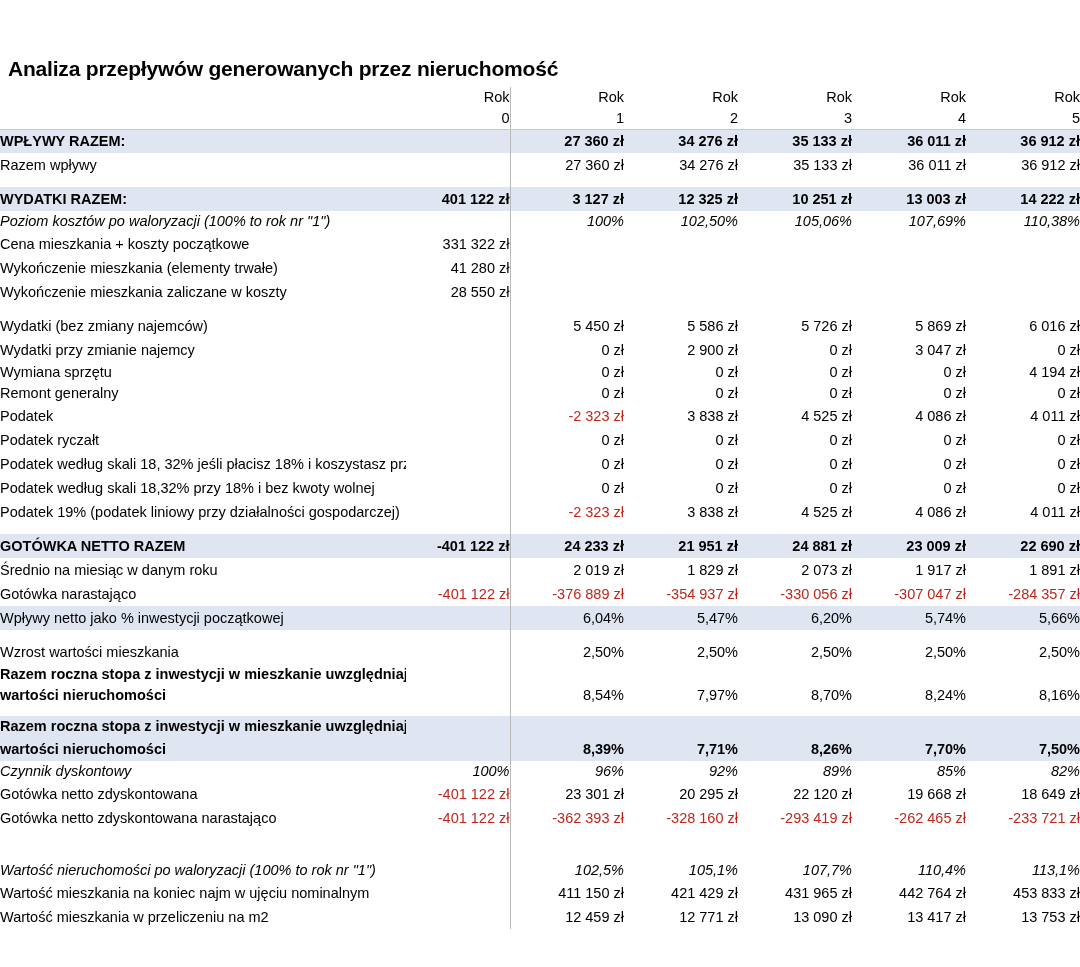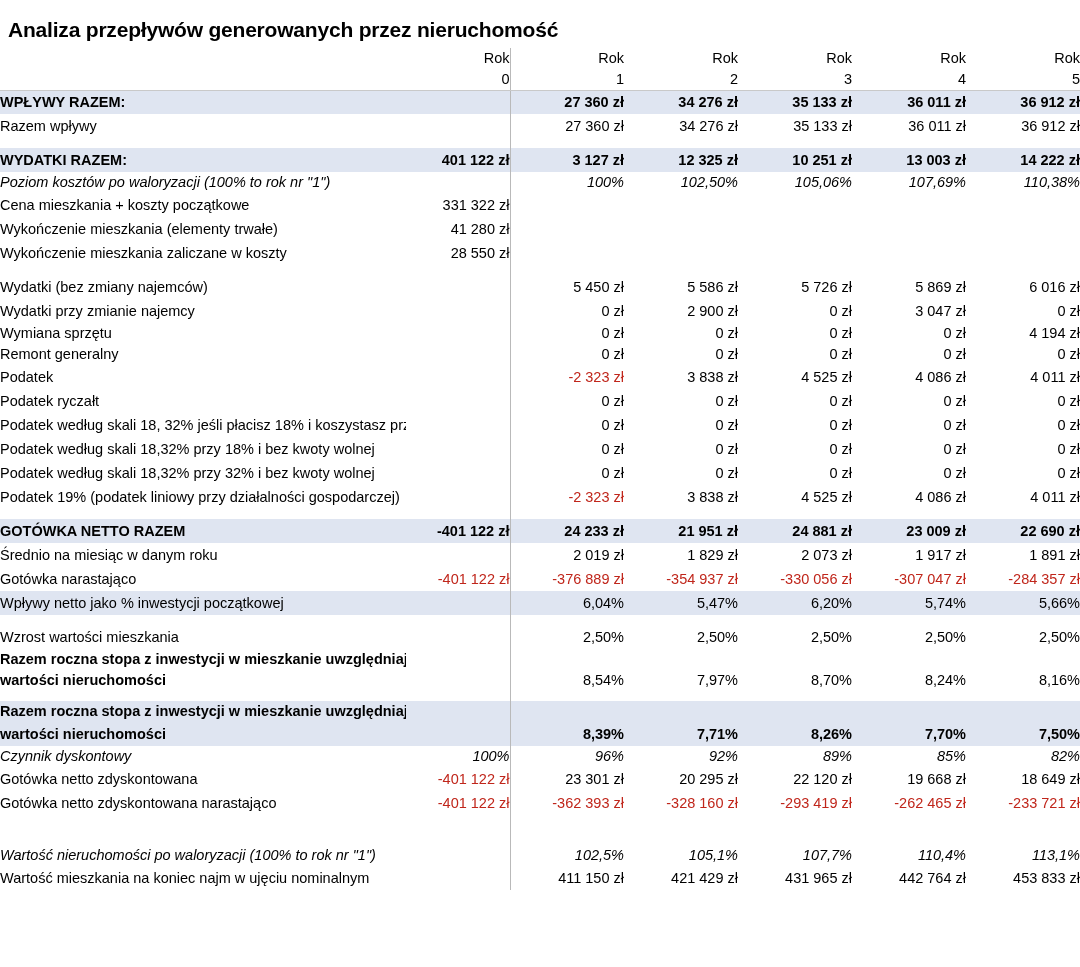--- a/index.html
+++ b/index.html
@@ -18,20 +18,21 @@
     position: relative;
     width: 1080px;
     height: 967px;
   }
   .title {
     font-size: 21px;
     font-weight: bold;
     padding: 18px 0 6px 8px;
     letter-spacing: -0.2px;
     white-space: nowrap;
+    margin-top: 39px;
   }
   table.grid {
     width: 1080px;
     border-collapse: collapse;
     table-layout: fixed;
   }
   table.grid td {
     padding: 0;
     vertical-align: middle;
     font-size: 14.5px;
@@ -259,29 +260,20 @@
     <tr class="row-tall">
       <td class="lab">Podatek według skali 18,32% przy 18% i bez kwoty wolnej</td>
       <td class="num"></td>
       <td class="num sep-left">0 zł</td>
       <td class="num">0 zł</td>
       <td class="num">0 zł</td>
       <td class="num">0 zł</td>
       <td class="num">0 zł</td>
     </tr>
 
-    <tr class="row-tall">
-      <td class="lab">Podatek według skali 18,32% przy 32% i bez kwoty wolnej</td>
-      <td class="num"></td>
-      <td class="num sep-left">0 zł</td>
-      <td class="num">0 zł</td>
-      <td class="num">0 zł</td>
-      <td class="num">0 zł</td>
-      <td class="num">0 zł</td>
-    </tr>
 
     <tr class="row-tall">
       <td class="lab">Podatek 19% (podatek liniowy przy działalności gospodarczej)</td>
       <td class="num"></td>
       <td class="num sep-left red">-2 323 zł</td>
       <td class="num">3 838 zł</td>
       <td class="num">4 525 zł</td>
       <td class="num">4 086 zł</td>
       <td class="num">4 011 zł</td>
     </tr>
@@ -446,16 +438,25 @@
     <tr class="row-tall">
       <td class="lab">Wartość mieszkania na koniec najm w ujęciu nominalnym</td>
       <td class="num"></td>
       <td class="num sep-left">411 150 zł</td>
       <td class="num">421 429 zł</td>
       <td class="num">431 965 zł</td>
       <td class="num">442 764 zł</td>
       <td class="num">453 833 zł</td>
     </tr>
 
+    <tr class="row-tall">
+      <td class="lab">Wartość mieszkania w przeliczeniu na m2</td>
+      <td class="num"></td>
+      <td class="num sep-left">12 459 zł</td>
+      <td class="num">12 771 zł</td>
+      <td class="num">13 090 zł</td>
+      <td class="num">13 417 zł</td>
+      <td class="num">13 753 zł</td>
+    </tr>
   </tbody>
     </table>
 
 </div>
 
 </body></html>

